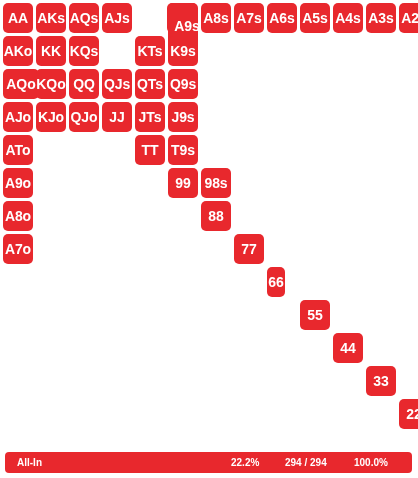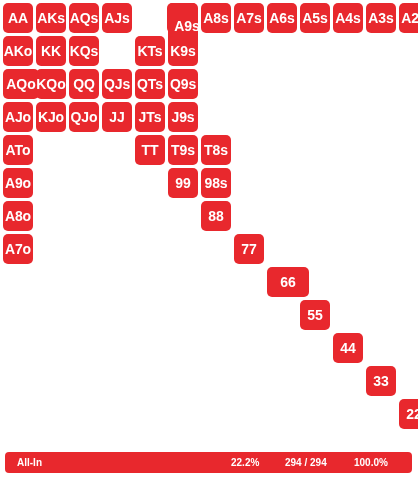--- a/index.html
+++ b/index.html
@@ -102,29 +102,28 @@
     <div class="hand-cell" style="left: 168px; top: 69px; width: 30px; height: 30px; background: rgb(232, 40, 45); color: rgb(255, 255, 255);">Q9s</div>
     <div class="hand-cell" style="left: 3px; top: 102px; width: 30px; height: 30px; background: rgb(232, 40, 45); color: rgb(255, 255, 255);">AJo</div>
     <div class="hand-cell" style="left: 36px; top: 102px; width: 30px; height: 30px; background: rgb(232, 40, 45); color: rgb(255, 255, 255);">KJo</div>
     <div class="hand-cell" style="left: 69px; top: 102px; width: 30px; height: 30px; background: rgb(232, 40, 45); color: rgb(255, 255, 255);">QJo</div>
     <div class="hand-cell" style="left: 102px; top: 102px; width: 30px; height: 30px; background: rgb(232, 40, 45); color: rgb(255, 255, 255);">JJ</div>
     <div class="hand-cell" style="left: 135px; top: 102px; width: 30px; height: 30px; background: rgb(232, 40, 45); color: rgb(255, 255, 255);">JTs</div>
     <div class="hand-cell" style="left: 168px; top: 102px; width: 30px; height: 30px; background: rgb(232, 40, 45); color: rgb(255, 255, 255);">J9s</div>
     <div class="hand-cell" style="left: 3px; top: 135px; width: 30px; height: 30px; background: rgb(232, 40, 45); color: rgb(255, 255, 255);">ATo</div>
     <div class="hand-cell" style="left: 135px; top: 135px; width: 30px; height: 30px; background: rgb(232, 40, 45); color: rgb(255, 255, 255);">TT</div>
     <div class="hand-cell" style="left: 168px; top: 135px; width: 30px; height: 30px; background: rgb(232, 40, 45); color: rgb(255, 255, 255);">T9s</div>
-    <div class="hand-cell" style="left: 201px; top: 135px; width: 30px; height: 30px; background: rgb(232, 40, 45); color: rgb(255, 255, 255);">T8s</div>
     <div class="hand-cell" style="left: 3px; top: 168px; width: 30px; height: 30px; background: rgb(232, 40, 45); color: rgb(255, 255, 255);">A9o</div>
     <div class="hand-cell" style="left: 168px; top: 168px; width: 30px; height: 30px; background: rgb(232, 40, 45); color: rgb(255, 255, 255); text-align: center;">99</div>
     <div class="hand-cell" style="left: 201px; top: 168px; width: 30px; height: 30px; background: rgb(232, 40, 45); color: rgb(255, 255, 255);">98s</div>
     <div class="hand-cell" style="left: 3px; top: 201px; width: 30px; height: 30px; background: rgb(232, 40, 45); color: rgb(255, 255, 255);">A8o</div>
     <div class="hand-cell" style="left: 201px; top: 201px; width: 30px; height: 30px; background: rgb(232, 40, 45); color: rgb(255, 255, 255);">88</div>
     <div class="hand-cell" style="left: 3px; top: 234px; width: 30px; height: 30px; background: rgb(232, 40, 45); color: rgb(255, 255, 255);">A7o</div>
     <div class="hand-cell" style="left: 234px; top: 234px; width: 30px; height: 30px; background: rgb(232, 40, 45); color: rgb(255, 255, 255);">77</div>
-    <div class="hand-cell" style="left: 267px; top: 267px; width: 42px; height: 30px; background: rgb(232, 40, 45); color: rgb(255, 255, 255);">66</div>
+    <div class="hand-cell" style="left: 267px; top: 267px; width: 18px; height: 30px; background: rgb(232, 40, 45); color: rgb(255, 255, 255);">66</div>
     <div class="hand-cell" style="left: 300px; top: 300px; width: 30px; height: 30px; background: rgb(232, 40, 45); color: rgb(255, 255, 255);">55</div>
     <div class="hand-cell" style="left: 333px; top: 333px; width: 30px; height: 30px; background: rgb(232, 40, 45); color: rgb(255, 255, 255);">44</div>
     <div class="hand-cell" style="left: 366px; top: 366px; width: 30px; height: 30px; background: rgb(232, 40, 45); color: rgb(255, 255, 255);">33</div>
     <div class="hand-cell" style="left: 399px; top: 399px; width: 30px; height: 30px; background: rgb(232, 40, 45); color: rgb(255, 255, 255);">22</div>
   </div>
 
 <div id="status-bar">
   <span class="sb-label">All-In</span>
   <span class="sb-pct">22.2%</span>
   <span class="sb-combos">294 / 294</span>

